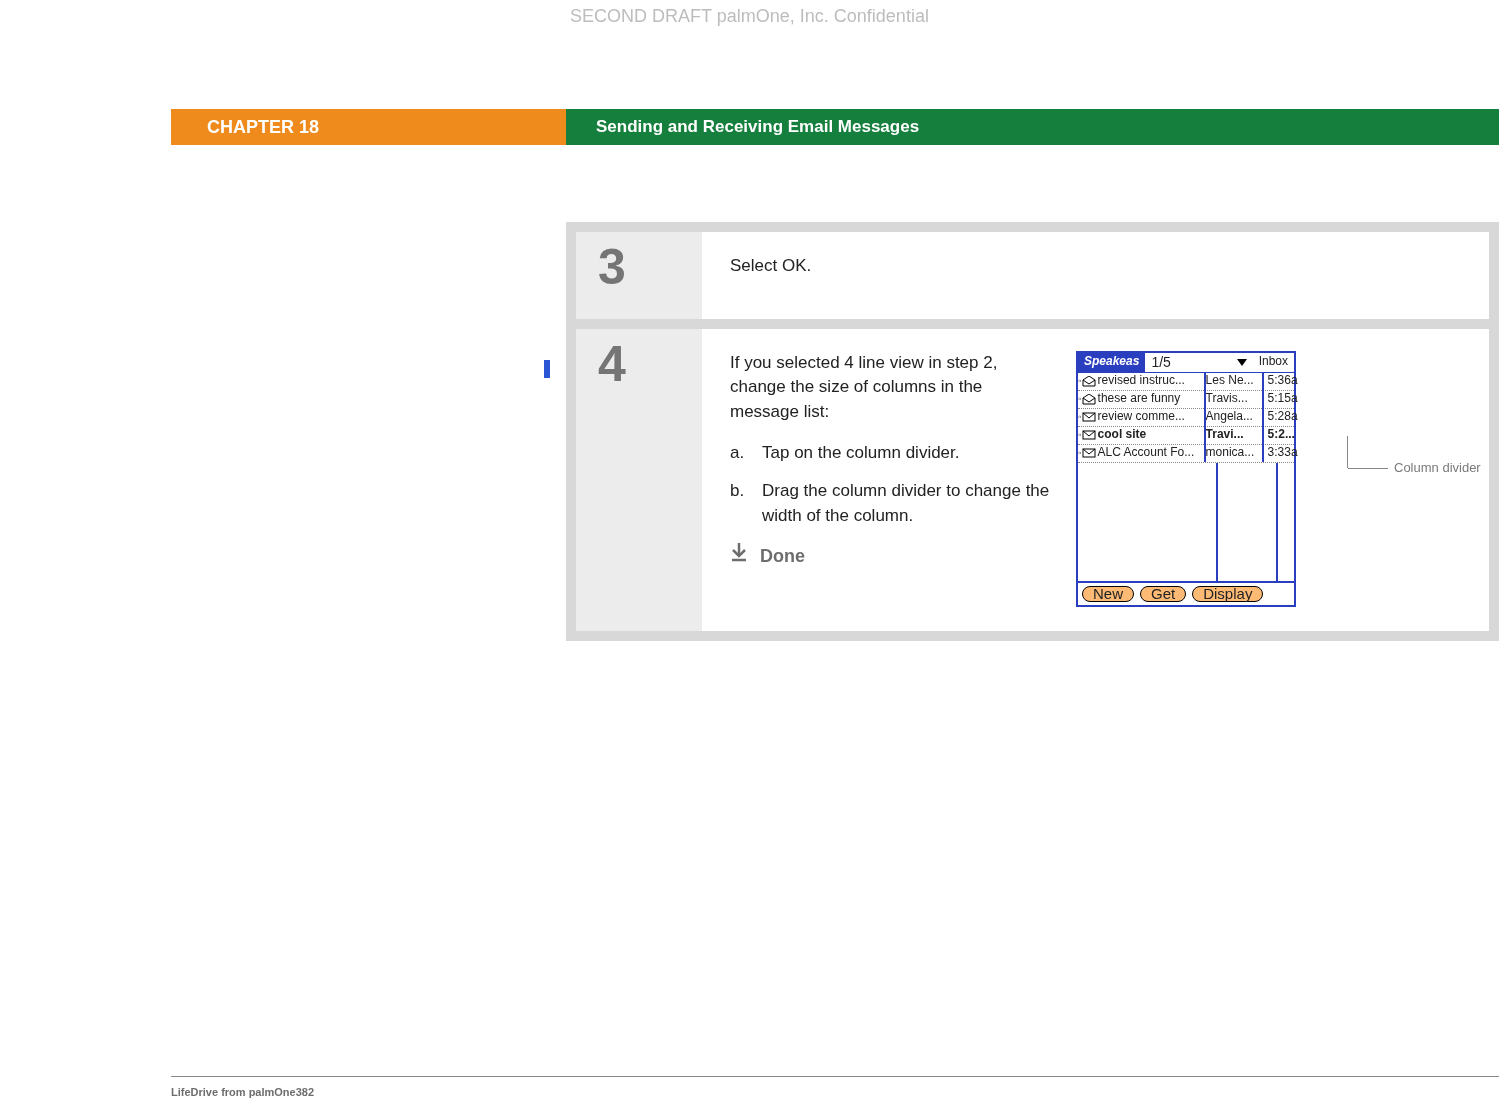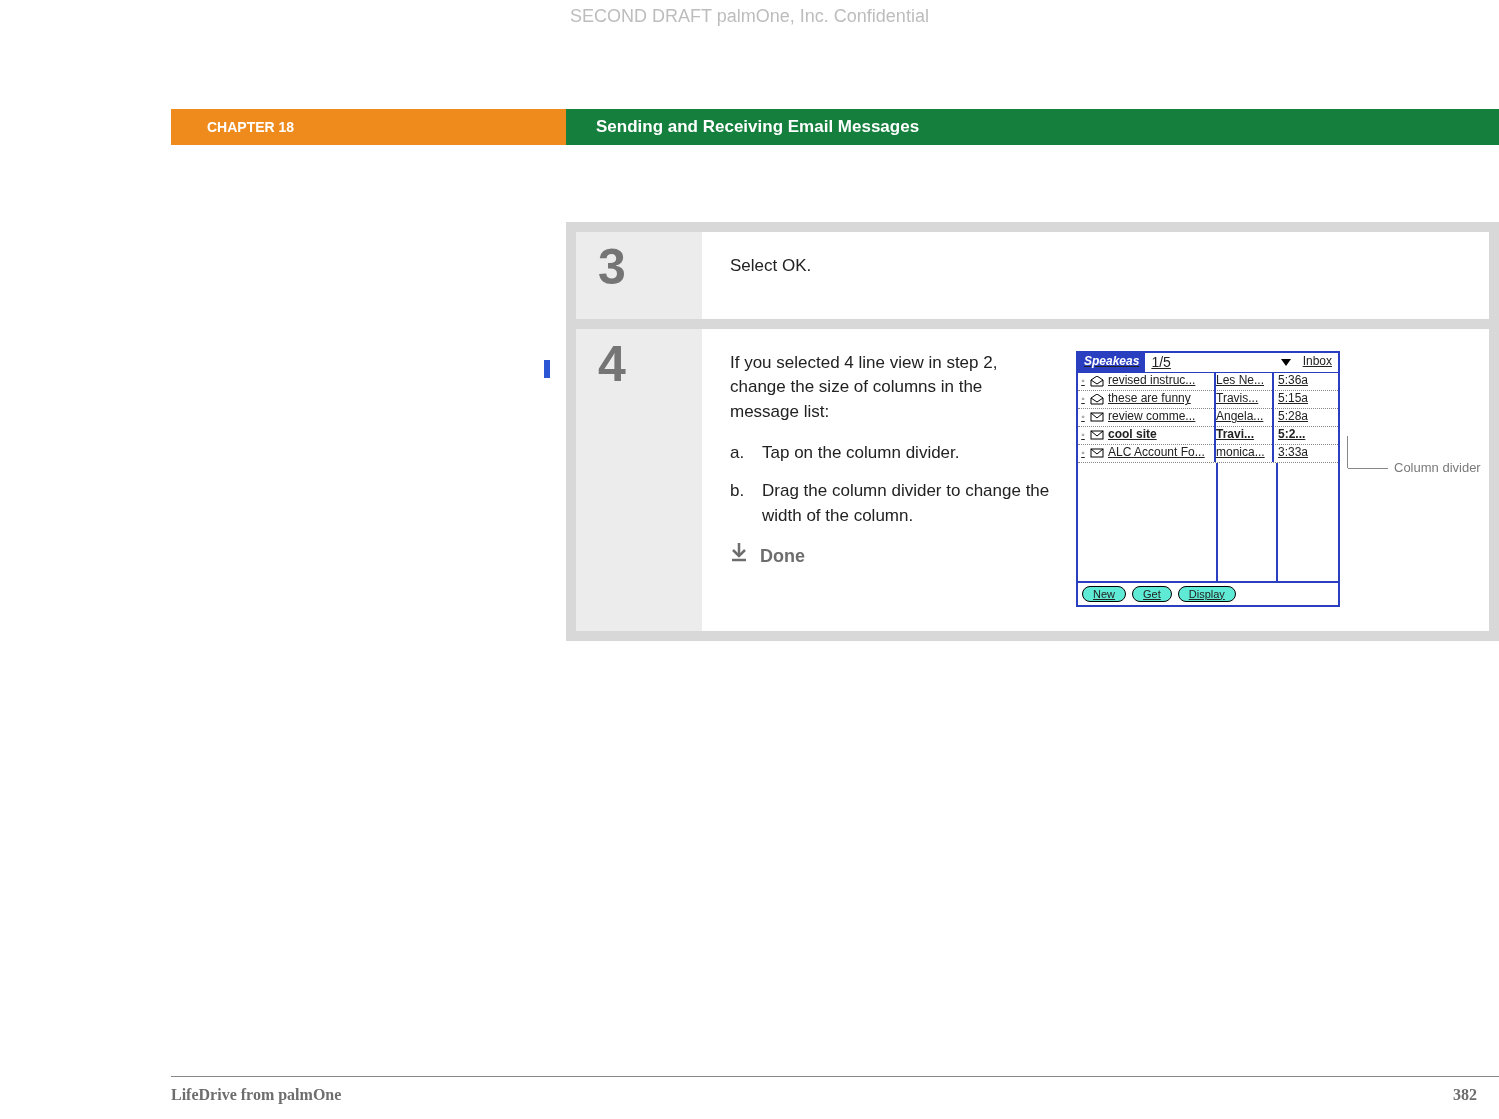--- a/index.html
+++ b/index.html
@@ -1,69 +1,69 @@
 <!DOCTYPE html>
 <html><head>
 <meta charset="utf-8">
 <style>
   * { box-sizing: border-box; margin: 0; padding: 0; }
   html, body { width: 1499px; height: 1119px; font-family: Arial, Helvetica, sans-serif; background: #fff; color: #333; }
   .page { position: relative; width: 1499px; height: 1119px; }
   .watermark { position: absolute; top: 6px; left: 0; right: 0; text-align: center; color: #bdbdbd; font-size: 18px; }
   .headerbar { position: absolute; top: 109px; left: 0; right: 0; height: 36px; display: flex; }
   .hb-left { width: 171px; background: #fff; }
-  .hb-chapter { width: 395px; background: #ef8b1d; color: #fff; font-weight: bold; font-size: 14px; display: flex; align-items: center; padding-left: 36px; }
+  .hb-chapter { width: 395px; background: #ef8b1d; color: #fff; font-weight: bold; font-size: 18px; display: flex; align-items: center; padding-left: 36px; }
   .hb-title { flex: 1; background: #15803d; color: #fff; font-weight: bold; font-size: 17px; display: flex; align-items: center; padding-left: 30px; }
 
   .steps-wrap { position: absolute; top: 222px; left: 566px; width: 933px; background: #d8d8d8; padding: 10px; }
   .step-row { display: flex; background: #fff; }
   .step-row + .step-row { margin-top: 10px; }
   .step-num-cell { width: 126px; background: #ececec; display: flex; align-items: flex-start; padding: 10px 0 10px 22px; }
   .step-num { font-size: 50px; font-weight: 800; color: #757575; line-height: 1; font-family: "Arial Black", Arial, sans-serif; }
   .step-body { flex: 1; padding: 22px 28px 24px 28px; font-size: 17px; line-height: 1.45; color: #222; display: flex; gap: 26px; }
   .step-text { flex: 0 0 320px; }
   .step-text p { margin-bottom: 16px; }
   .sub { display: flex; gap: 10px; margin-bottom: 14px; }
   .sub-letter { flex: 0 0 22px; }
   .sub-text { flex: 1; }
   .done-row { display: flex; align-items: center; gap: 12px; margin-top: 8px; }
   .done-label { font-weight: bold; color: #6d6d6d; font-size: 18px; }
   .arrow-down-icon { color: #6d6d6d; }
 
   .change-bar { position: absolute; top: 360px; left: 544px; width: 6px; height: 18px; background: #2a56d6; }
 
   .screenshot-cell { position: relative; flex: 1; }
-  .palm-device { width: 264px; border: 2px solid #2a3fbf; background: #fff; font-family: Verdana, Geneva, sans-serif; font-size: 12px; text-decoration: underline; }
+  .palm-device { width: 220px; border: 2px solid #2a3fbf; background: #fff; font-family: Verdana, Geneva, sans-serif; font-size: 12px; }
   .palm-titlebar { display: flex; align-items: center; height: 20px; background: #fff; border-bottom: 1px solid #2a3fbf; }
   .palm-app { background: #2a3fbf; color: #fff; font-weight: bold; font-style: italic; padding: 1px 6px; font-size: 12px; height: 100%; display: flex; align-items: center; }
   .palm-counter { flex: 0 0 auto; padding: 0 6px; font-size: 14px; }
   .palm-spacer { flex: 1; }
   .palm-folder { display: flex; align-items: center; gap: 12px; padding-right: 6px; font-size: 12px; }
   .tri-down { width: 0; height: 0; border-left: 5px solid transparent; border-right: 5px solid transparent; border-top: 7px solid #000; }
   .palm-list { }
   .palm-row { display: flex; align-items: center; height: 18px; border-bottom: 1px dotted #888; }
   .palm-row.bold .p-subj, .palm-row.bold .p-from, .palm-row.bold .p-time { font-weight: bold; }
   .p-bullet { width: 10px; text-align: center; font-size: 10px; }
   .p-icon { width: 18px; display: flex; align-items: center; justify-content: center; }
   .p-subj { flex: 0 0 110px; white-space: nowrap; overflow: hidden; text-overflow: clip; border-right: 2px solid #2a3fbf; padding-left: 2px; }
   .p-from { flex: 0 0 58px; white-space: nowrap; overflow: hidden; border-right: 2px solid #2a3fbf; }
   .p-time { flex: 1; padding-left: 4px; white-space: nowrap; }
   .palm-empty { height: 118px; position: relative; }
   .palm-empty .col-line-1 { position: absolute; top: 0; bottom: 0; left: 138px; width: 2px; background: #2a3fbf; }
   .palm-empty .col-line-2 { position: absolute; top: 0; bottom: 0; left: 198px; width: 2px; background: #2a3fbf; }
   .palm-buttons { border-top: 2px solid #2a3fbf; padding: 3px 4px; display: flex; gap: 6px; }
-  .palm-btn { border: 1.5px solid #000; border-radius: 10px; padding: 0px 10px; font-size: 11px; background: #5eead4; line-height: 14px; }
+  .palm-btn { border: 1.5px solid #000; border-radius: 10px; padding: 0px 10px; font-size: 15px; background: #fdba74; line-height: 14px; }
 
   .callout { position: absolute; left: 272px; top: 108px; display: flex; align-items: center; }
   .callout-line { width: 40px; height: 1px; background: #888; position: relative; }
   .callout-line::after { content: ""; position: absolute; left: -1px; top: -32px; width: 1px; height: 32px; background: #888; }
   .callout-text { color: #7a7a7a; font-size: 13px; margin-left: 6px; white-space: nowrap; }
 
   .footer-rule { position: absolute; left: 171px; right: 0; top: 1076px; height: 1px; background: #888; }
-  .footer { position: absolute; left: 171px; right: 22px; top: 1086px; display: flex; justify-content: space-between; color: #6d6d6d; font-weight: bold; font-size: 16px; font-family: Liberation Serif, serif; }
+  .footer { position: absolute; left: 171px; right: 22px; top: 1086px; display: flex; justify-content: flex-start; color: #6d6d6d; font-weight: bold; font-size: 11px; }
 
   .envelope-open { width: 14px; height: 11px; }
   .envelope-closed { width: 14px; height: 10px; }
 </style>
 </head>
 <body>
 
 <div class="page">
 
   <div class="watermark">SECOND DRAFT palmOne, Inc.  Confidential</div>

